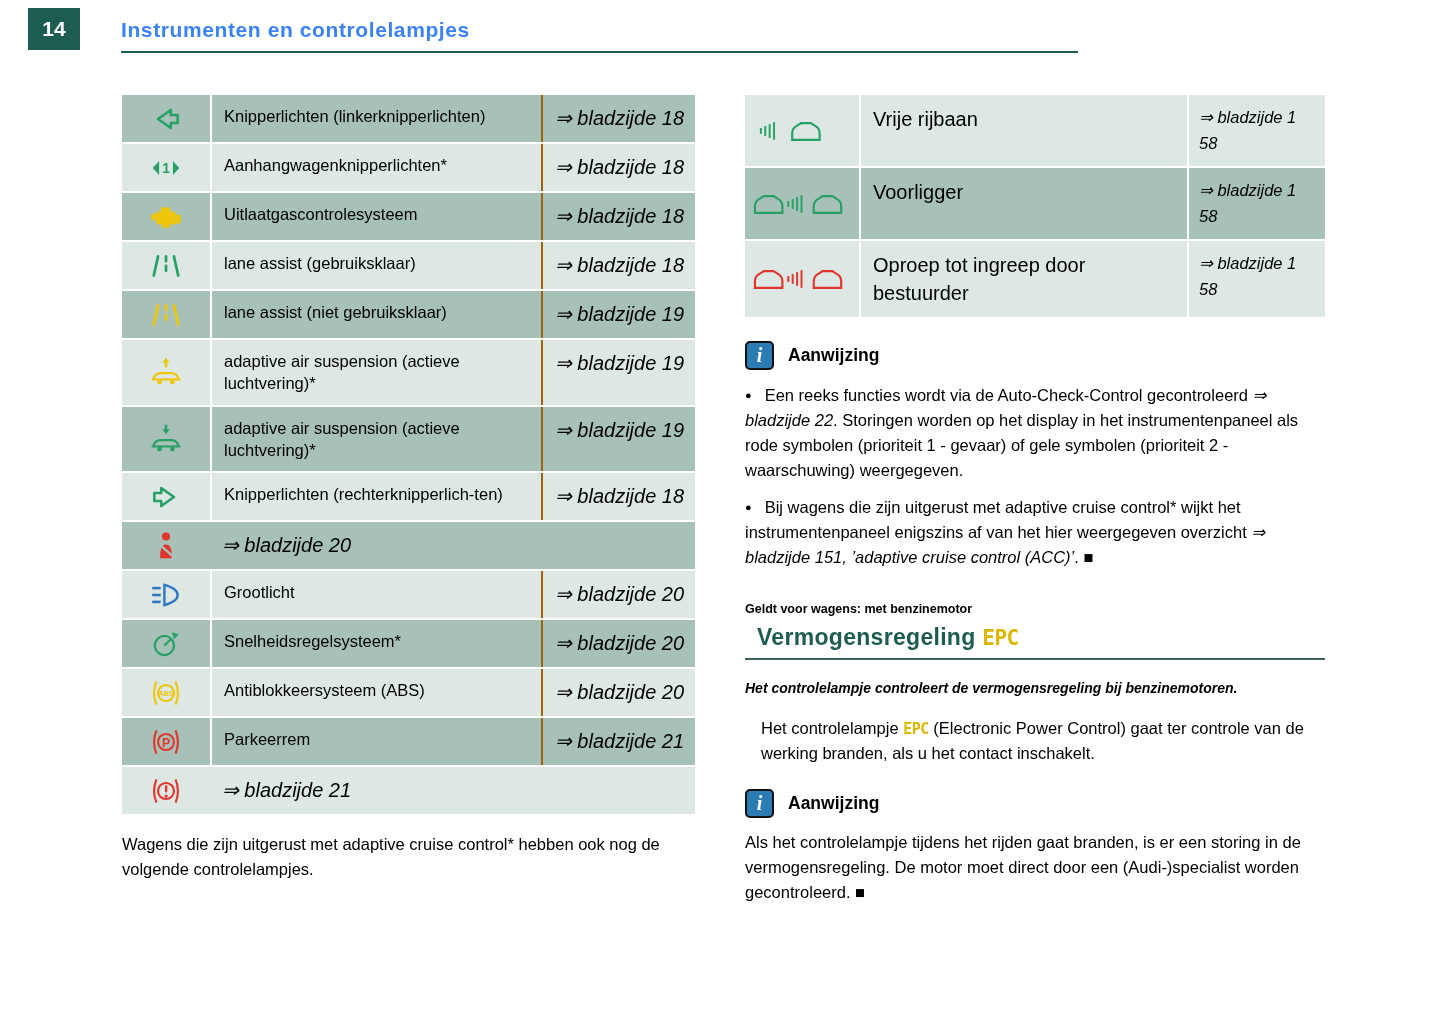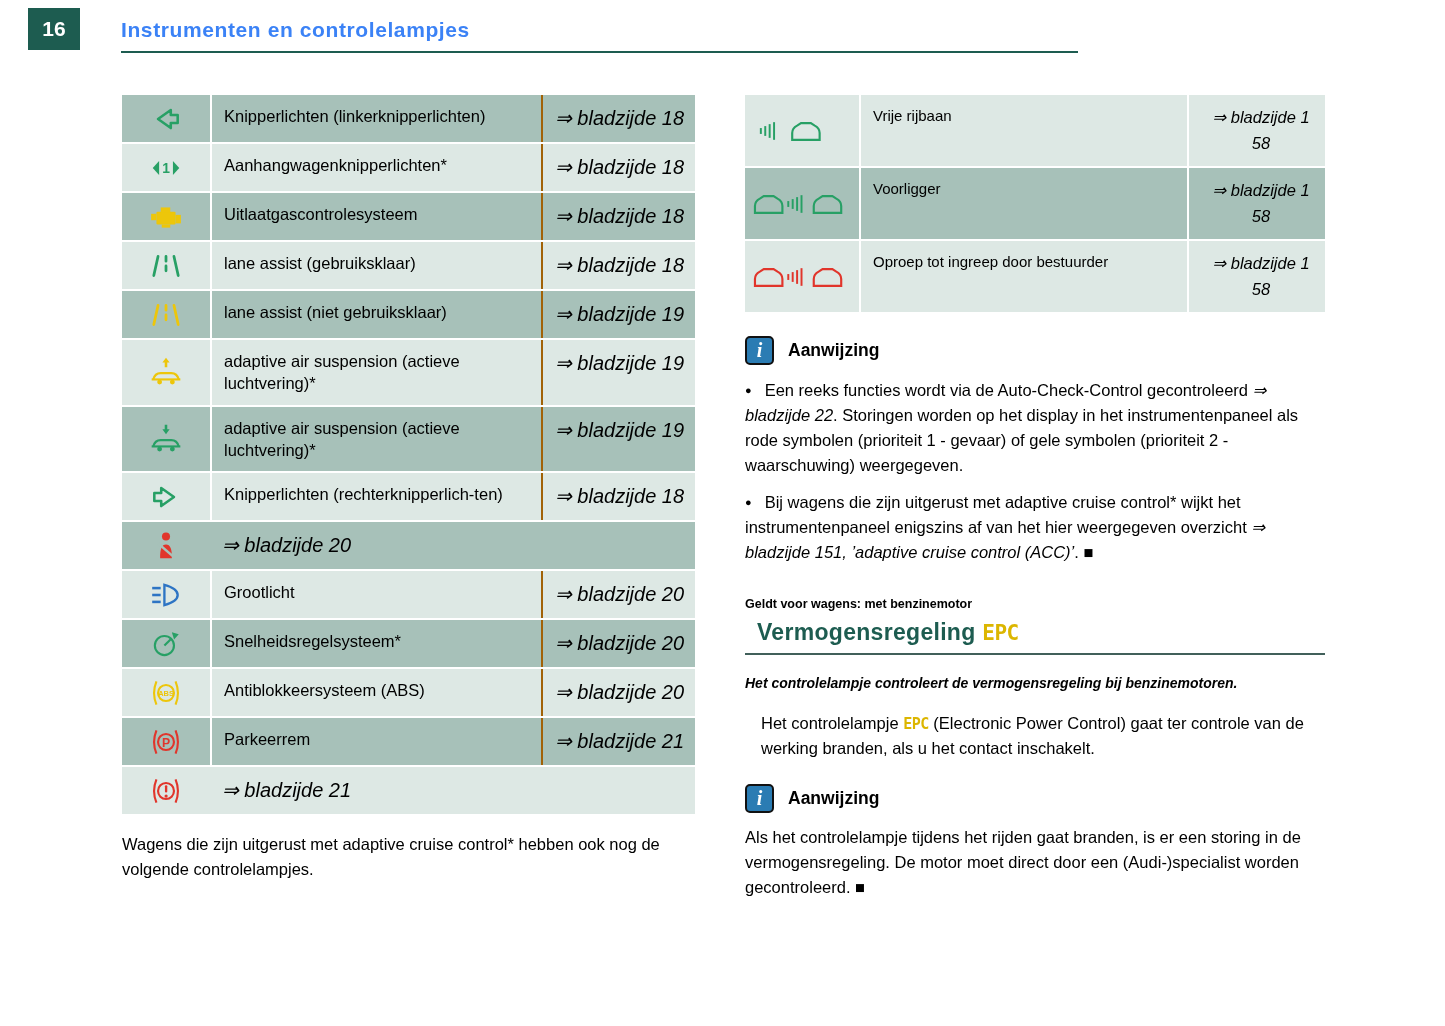--- a/index.html
+++ b/index.html
@@ -23,24 +23,24 @@
   .row-light{background:#dde8e4;}
   .wl-icon{width:88px;flex:0 0 88px;display:flex;align-items:center;justify-content:center;padding:4px 0;}
   .wl-label{width:333px;flex:0 0 333px;box-sizing:border-box;padding:10px 18px 10px 12px;
     font-size:16.5px;line-height:1.35;border-left:2px solid #fff;border-right:2px solid #a16207;}
   .wl-ref{flex:1;box-sizing:border-box;padding:10px 4px 10px 12px;font-size:20px;font-style:italic;line-height:1.35;}
   .left-footer{margin:18px 0 0 0;font-size:16.5px;line-height:1.5;width:573px;}
 
   
   .acc-row{display:flex;margin-bottom:2px;min-height:53px;}
   .acc-icon{width:114px;flex:0 0 114px;display:flex;align-items:center;justify-content:center;padding:4px 0;}
-  .acc-label{flex:1;box-sizing:border-box;padding:10px 10px 10px 12px;font-size:15px;line-height:1.4;
+  .acc-label{flex:1;box-sizing:border-box;padding:10px 10px 10px 12px;font-size:20px;line-height:1.4;
     border-left:2px solid #fff;border-right:2px solid #fff;}
   .acc-ref{width:136px;flex:0 0 136px;box-sizing:border-box;padding:10px 2px 10px 10px;
-    font-size:16.5px;font-style:italic;line-height:1.55;text-align:center;}
+    font-size:16.5px;font-style:italic;line-height:1.55;}
   .ref-line{display:block;}
 
   
   .note{margin-top:24px;}
   .note-header{display:flex;align-items:center;gap:14px;font-weight:bold;font-size:17.5px;}
   .info-icon{display:inline-flex;width:29px;height:29px;background:#2b7cb3;border:2px solid #111;
     border-radius:5px;color:#fff;font-family:"Liberation Serif", serif;font-style:italic;font-weight:bold;
     font-size:20px;align-items:center;justify-content:center;box-sizing:border-box;}
   .bullet-para{margin:13px 0 0 0;font-size:16.5px;line-height:1.5;}
   .bullet{font-size:11px;vertical-align:2px;margin-right:13px;}
@@ -55,21 +55,21 @@
   .epc-lg{font-size:21px;}
   .epc-sm{font-size:15px;}
   .intro{margin:18px 0 0 0;font-size:14px;font-weight:bold;font-style:italic;line-height:1.45;}
   .body-para{margin:18px 0 0 16px;font-size:16.5px;line-height:1.5;}
 </style>
 </head>
 <body>
 
 <div class="page">
 
-  <div class="page-num-box">16</div>
+  <div class="page-num-box">14</div>
   <h1 class="page-title">Instrumenten en controlelampjes</h1>
   <div class="title-rule"></div>
 
   <div class="left-col">
     <div id="wl-table">
         <div class="wl-row row-dark">
           <div class="wl-icon">
             <svg width="34" height="34" viewBox="0 0 32 32">
               <path d="M20.5 7.5 L8.5 16 L20.5 24.5 L20.5 19.8 L27 19.8 L27 12.2 L20.5 12.2 Z" fill="none" stroke="#27a065" stroke-width="2.4" stroke-linejoin="round"></path>
             </svg>

